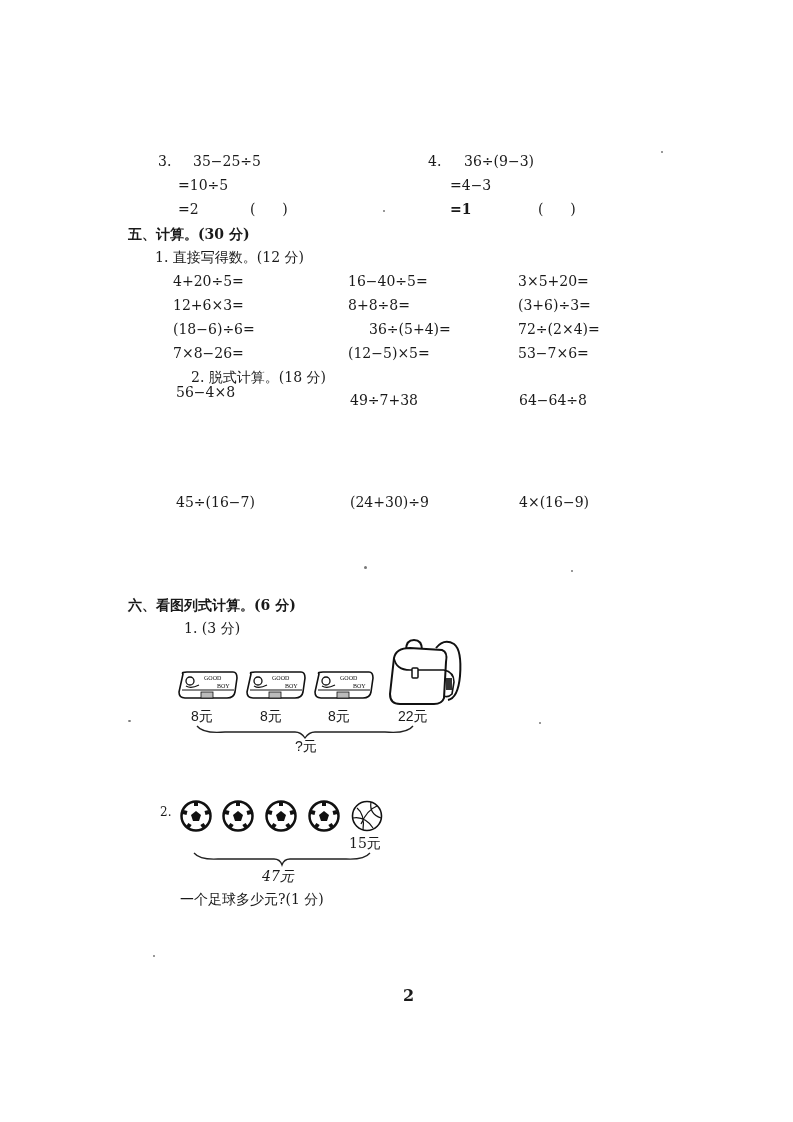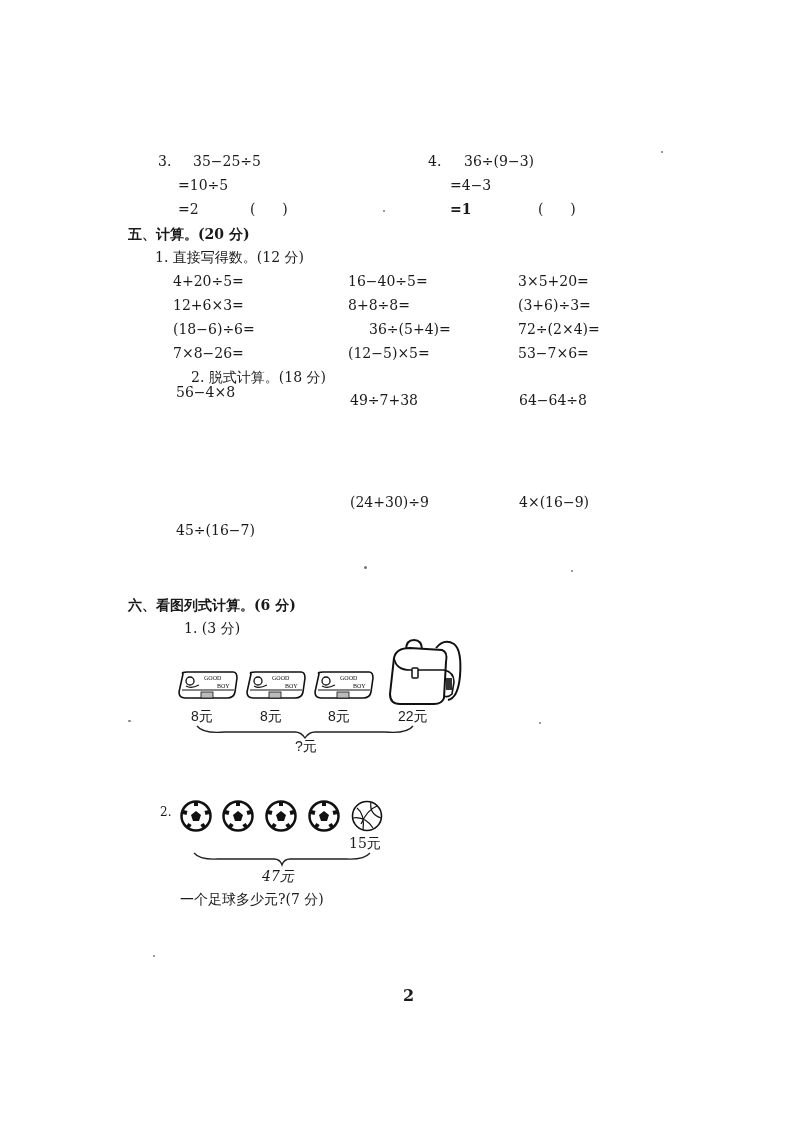--- a/index.html
+++ b/index.html
@@ -24,21 +24,21 @@
 <div class="abs t" style="left:178px;top:177px;">=10÷5</div>
 <div class="abs t" style="left:178px;top:201px;">=2</div>
 <div class="abs t" style="left:250px;top:201px;white-space:pre;">(      )</div>
 
 <div class="abs t" style="left:428px;top:153px;">4.</div>
 <div class="abs t" style="left:464px;top:153px;">36÷(9−3)</div>
 <div class="abs t" style="left:450px;top:177px;">=4−3</div>
 <div class="abs t" style="left:450px;top:201px;font-weight:bold;">=1</div>
 <div class="abs t" style="left:538px;top:201px;white-space:pre;">(      )</div>
 
-<div class="abs h" style="left:128px;top:226px;">五、计算。(20 分)</div>
+<div class="abs h" style="left:128px;top:226px;">五、计算。(30 分)</div>
 <div class="abs t" style="left:155px;top:249px;">1. 直接写得数。(12 分)</div>
 
 <div>
   <div class="abs t" style="left:173px;top:273px;">4+20÷5=</div>
   <div class="abs t" style="left:348px;top:273px;">16−40÷5=</div>
   <div class="abs t" style="left:518px;top:273px;">3×5+20=</div>
 
   <div class="abs t" style="left:173px;top:297px;">12+6×3=</div>
   <div class="abs t" style="left:348px;top:297px;">8+8÷8=</div>
   <div class="abs t" style="left:518px;top:297px;">(3+6)÷3=</div>
@@ -52,21 +52,21 @@
   <div class="abs t" style="left:518px;top:345px;">53−7×6=</div>
 </div>
 
 <div class="abs t" style="left:155px;top:369px;margin-left:36px;">2. 脱式计算。(18 分)</div>
 
 <div>
   <div class="abs t" style="left:176px;top:384px;">56−4×8</div>
   <div class="abs t" style="left:350px;top:392px;">49÷7+38</div>
   <div class="abs t" style="left:519px;top:392px;">64−64÷8</div>
 
-  <div class="abs t" style="left:176px;top:494px;margin-top:28px;">45÷(16−7)</div>
+  <div class="abs t" style="left:176px;top:494px;">45÷(16−7)</div>
   <div class="abs t" style="left:350px;top:494px;">(24+30)÷9</div>
   <div class="abs t" style="left:519px;top:494px;">4×(16−9)</div>
 </div>
 
 <div class="abs h" style="left:128px;top:597px;">六、看图列式计算。(6 分)</div>
 <div class="abs t" style="left:158px;top:620px;margin-left:26px;">1. (3 分)</div>
 
 <svg style="left:177px;top:670px;" width="62" height="32" viewBox="0 0 62 32">
   <path d="M6 4 Q4 2 10 2 L56 2 Q60 2 60 8 L58 22 Q57 28 50 28 L8 28 Q2 28 2 22 Z" fill="#fff" stroke="#111" stroke-width="1.6"></path>
   <path d="M5 20 L57 20" stroke="#111" stroke-width="1"></path>
@@ -141,21 +141,21 @@
   <circle cx="16" cy="16" r="14.5" fill="#fff" stroke="#111" stroke-width="1.6"></circle>
   <path d="M6 8 Q14 14 12 30 M20 2 Q18 14 30 18 M2 18 Q14 16 22 28 M26 6 Q16 10 10 24" fill="none" stroke="#111" stroke-width="1.2"></path>
 </svg>
 
 <div class="abs t" style="left:349px;top:835px;">15元</div>
 
 <svg style="left:192px;top:851px;" width="180" height="16" viewBox="0 0 180 16">
   <path d="M2 2 Q8 9 26 8 L82 8 Q88 8 90 14 Q92 8 98 8 L154 8 Q172 9 178 2" fill="none" stroke="#222" stroke-width="1.3"></path>
 </svg>
 <div class="abs t" style="left:262px;top:868px;font-style:italic;">47元</div>
-<div class="abs t" style="left:180px;top:891px;">一个足球多少元?(7 分)</div>
+<div class="abs t" style="left:180px;top:891px;">一个足球多少元?(1 分)</div>
 
 <div class="abs pg" style="left:403px;top:986px;">2</div>
 
 <div class="speck" style="left:661px;top:151px;width:2px;height:2px;"></div>
 <div class="speck" style="left:383px;top:210px;width:2px;height:2px;"></div>
 <div class="speck" style="left:364px;top:566px;width:3px;height:3px;"></div>
 <div class="speck" style="left:128px;top:720px;width:3px;height:2px;"></div>
 <div class="speck" style="left:539px;top:722px;width:2px;height:2px;"></div>
 <div class="speck" style="left:153px;top:955px;width:2px;height:2px;"></div>
 <div class="speck" style="left:571px;top:570px;width:2px;height:2px;"></div>

